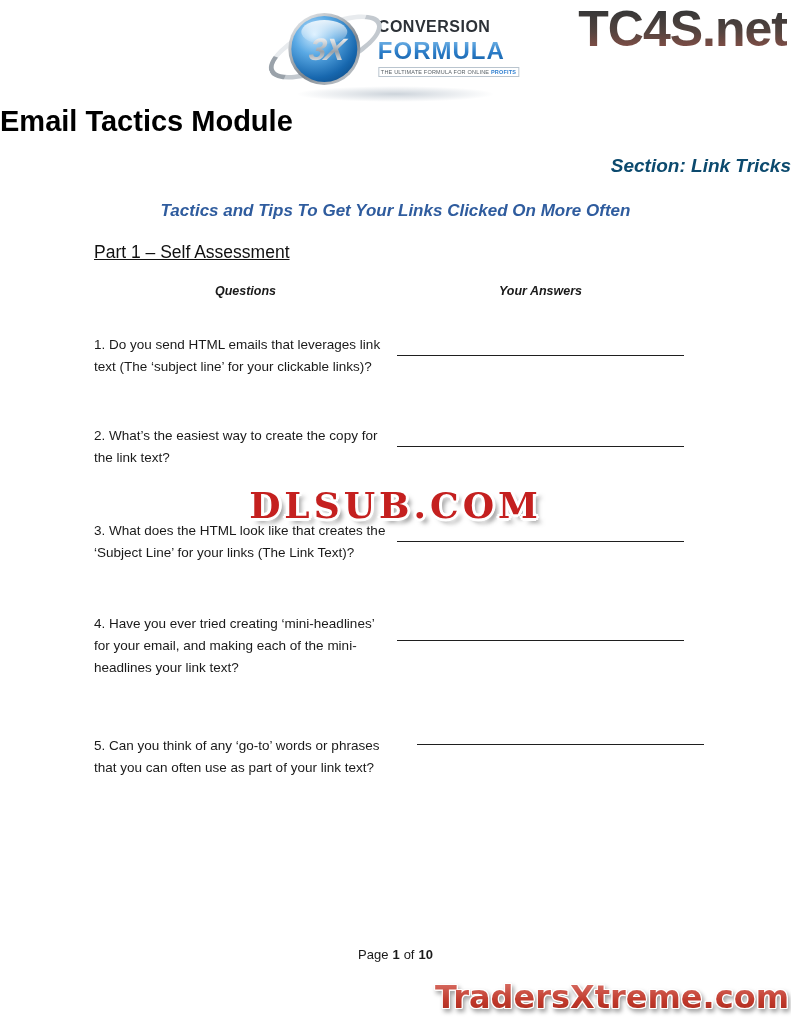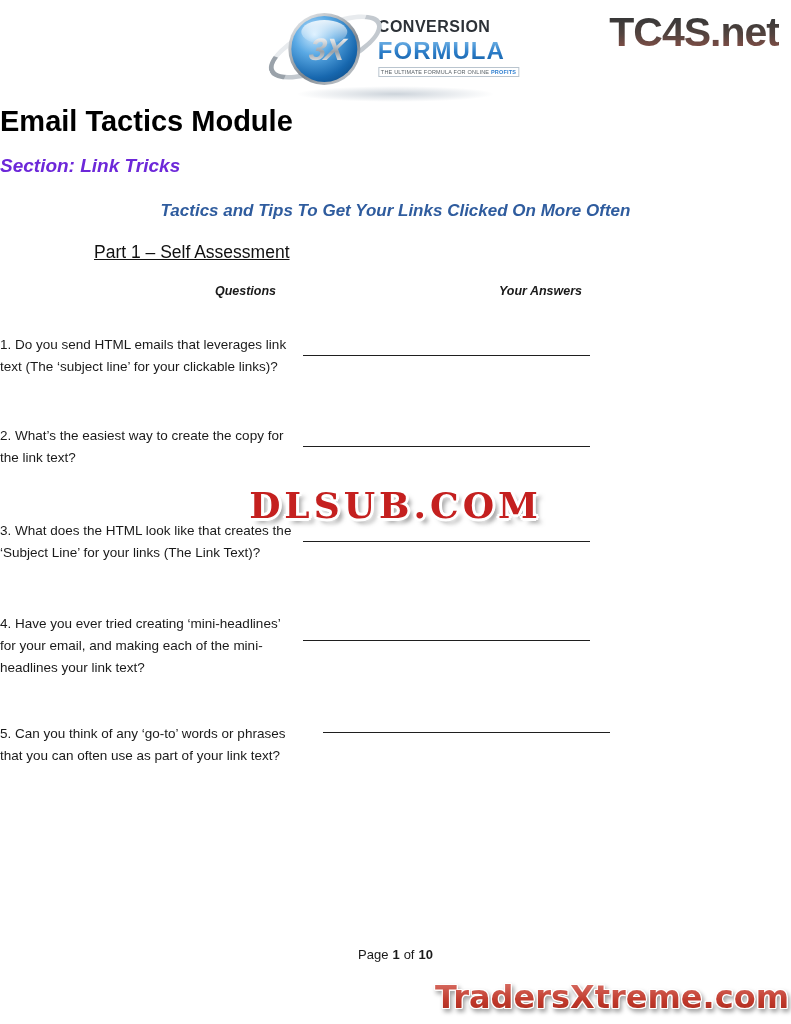--- a/index.html
+++ b/index.html
@@ -64,25 +64,25 @@
     font-size: 5.5px; letter-spacing: 0.2px; color: #5a6268; white-space: nowrap;
   }
   .logo-tagline .hl { color: #2f7fd0; font-weight: 700; }
   .logo-reflection {
     width: 200px; height: 16px; margin-top: 0px;
     background: radial-gradient(ellipse at center, rgba(110,130,150,0.35) 0%, rgba(110,130,150,0) 70%);
   }
 
   
   .tc4s {
-    position: absolute; top: 0px; right: 12px;
-    font-size: 41px; font-weight: 700; letter-spacing: -1px;
+    position: absolute; top: 0px; right: 4px;
+    font-size: 50px; font-weight: 700; letter-spacing: -1px;
     font-family: "Liberation Sans", sans-serif;
     background: linear-gradient(#383838 20%, #54443f 55%, #9d544a 100%);
-    -webkit-background-clip: text; background-clip: text; color: transparent; margin-top: 9px;
+    -webkit-background-clip: text; background-clip: text; color: transparent;
   }
   .dlsub {
     position: absolute; top: 484px; left: 50%; transform: translateX(-50%);
     font-family: "DejaVu Serif", serif; font-weight: 700;
     font-size: 36px; letter-spacing: 4px; white-space: nowrap;
     color: #c4201f;
     text-shadow:
       -2px -2px 0 #fff, 2px -2px 0 #fff, -2px 2px 0 #fff, 2px 2px 0 #fff,
       -3px 0 0 #fff, 3px 0 0 #fff, 0 3px 0 #fff, 0 -3px 0 #fff,
       5px 5px 4px rgba(90,90,90,0.55);
@@ -98,43 +98,43 @@
             drop-shadow(2px 3px 2px rgba(0,0,0,0.35));
   }
 
   
   .content { position: absolute; top: 104px; left: 0; right: 0; }
   .doc-title {
     text-align: left; font-size: 29px; font-weight: 700;
     line-height: 34px; color: #000; margin: 0;
   }
   .doc-section {
-    text-align: left; font-size: 19px; font-weight: 700; font-style: italic;
-    color: #6d28d9; margin: 17px 0 0 0;
+    text-align: right; font-size: 19px; font-weight: 700; font-style: italic;
+    color: #0c4a6e; margin: 17px 0 0 0;
   }
   .doc-subtitle {
     text-align: center; font-size: 17px; font-weight: 700; font-style: italic;
     margin: 15px 0 0 0;
   }
   .part-heading {
     margin: 21px 0 0 94px; font-size: 17.5px; font-weight: 400;
     text-decoration: underline; color: #111;
   }
   .cols { display: flex; padding-left: 94px; margin-top: 21px; }
   .qcol { width: 303px; }
   .acol { width: 287px; display: flex; flex-direction: column; justify-content: center; }
   .col-head { font-size: 12.5px; font-weight: 700; font-style: italic; text-align: center; }
-  .qa-row { display: flex; align-items: stretch; }
+  .qa-row { display: flex; padding-left: 94px; align-items: stretch; }
   .q-text { font-size: 13.5px; line-height: 22px; color: #1a1a1a; padding-right: 8px; }
   .answer-line { border-bottom: 1.5px solid #1f1f1f; width: 100%; height: 0; margin-bottom: 2px; }
   .row-1 { margin-top: 36px; } .row-1 .acol { padding-bottom: 0px; }
   .row-2 { margin-top: 47px; }
   .row-3 { margin-top: 51px; }
   .row-4 { margin-top: 49px; } .row-4 .answer-line { margin-bottom: 12px; }
-  .row-5 { margin-top: 44px; gap: 20px; } .row-5 .answer-line { margin-bottom: 26px; }
+  .row-5 { margin-top: 56px; gap: 20px; } .row-5 .answer-line { margin-bottom: 26px; }
 
   .footer {
     position: absolute; top: 947px; left: 0; right: 0;
     text-align: center; font-size: 13px; color: #1a1a1a;
   }
   .footer .b { font-weight: 700; }
   .footer span { margin: 0 2px; }
 </style>
 </head>
 <body>

